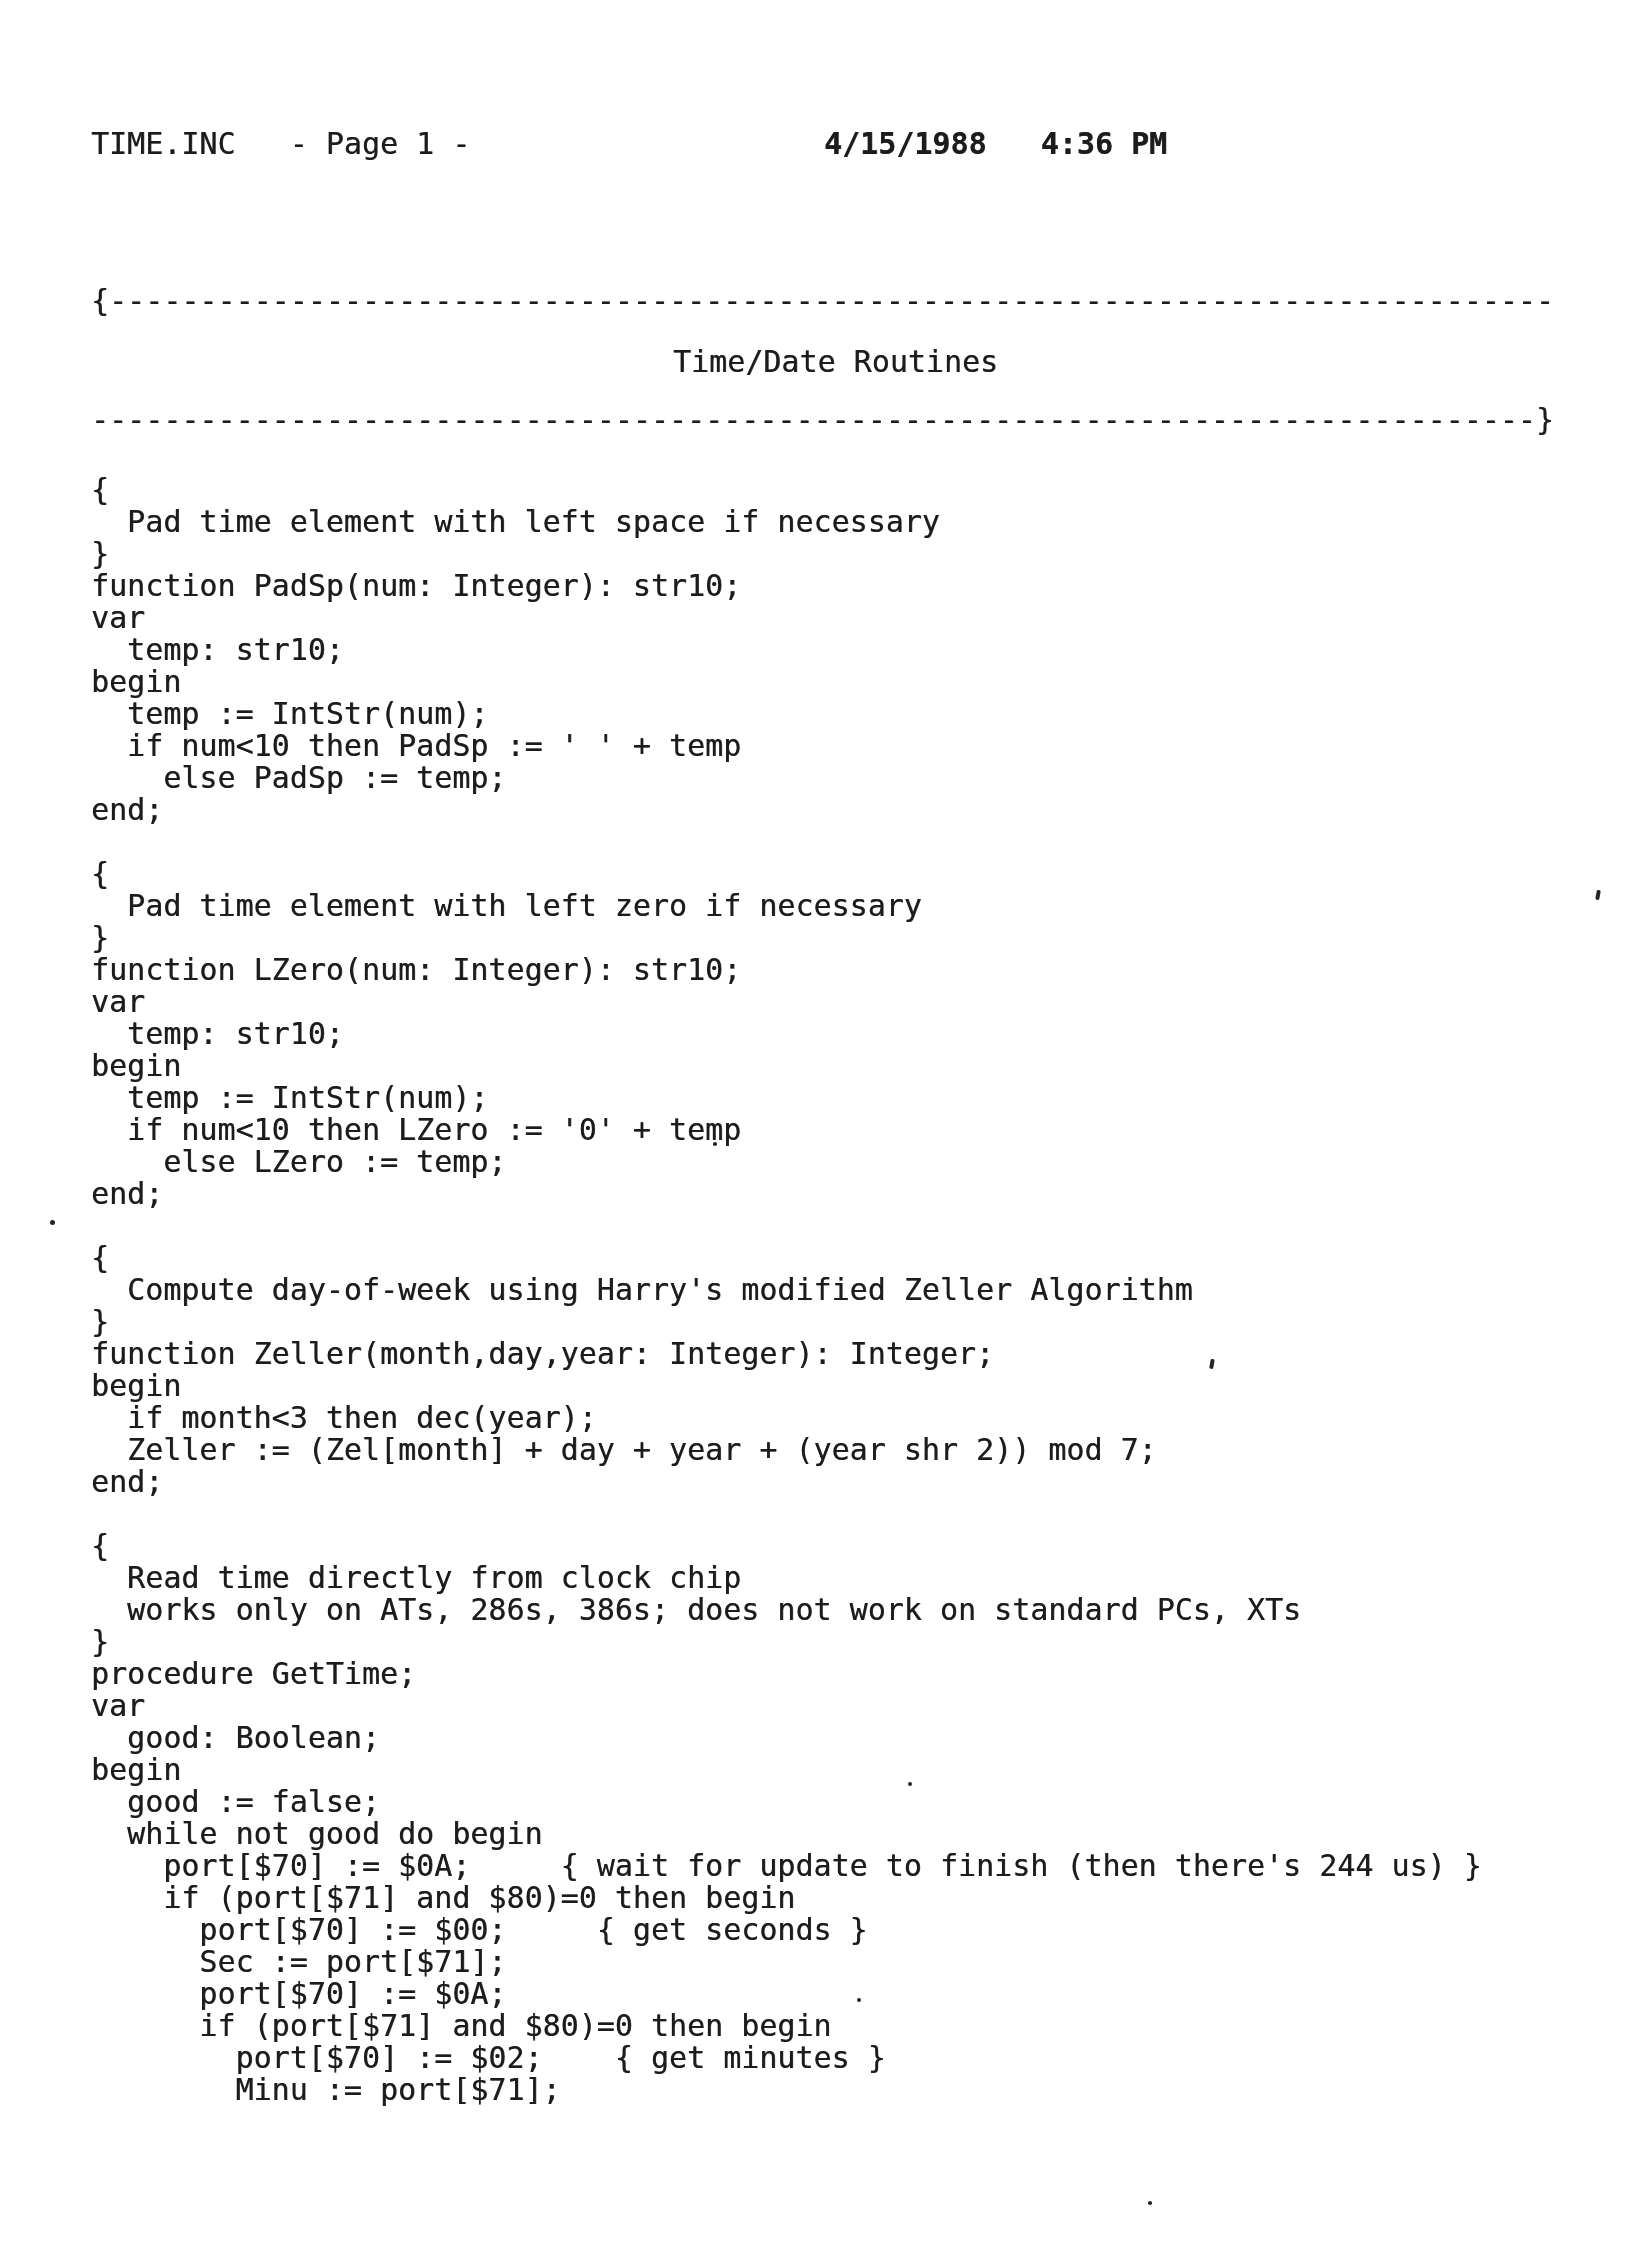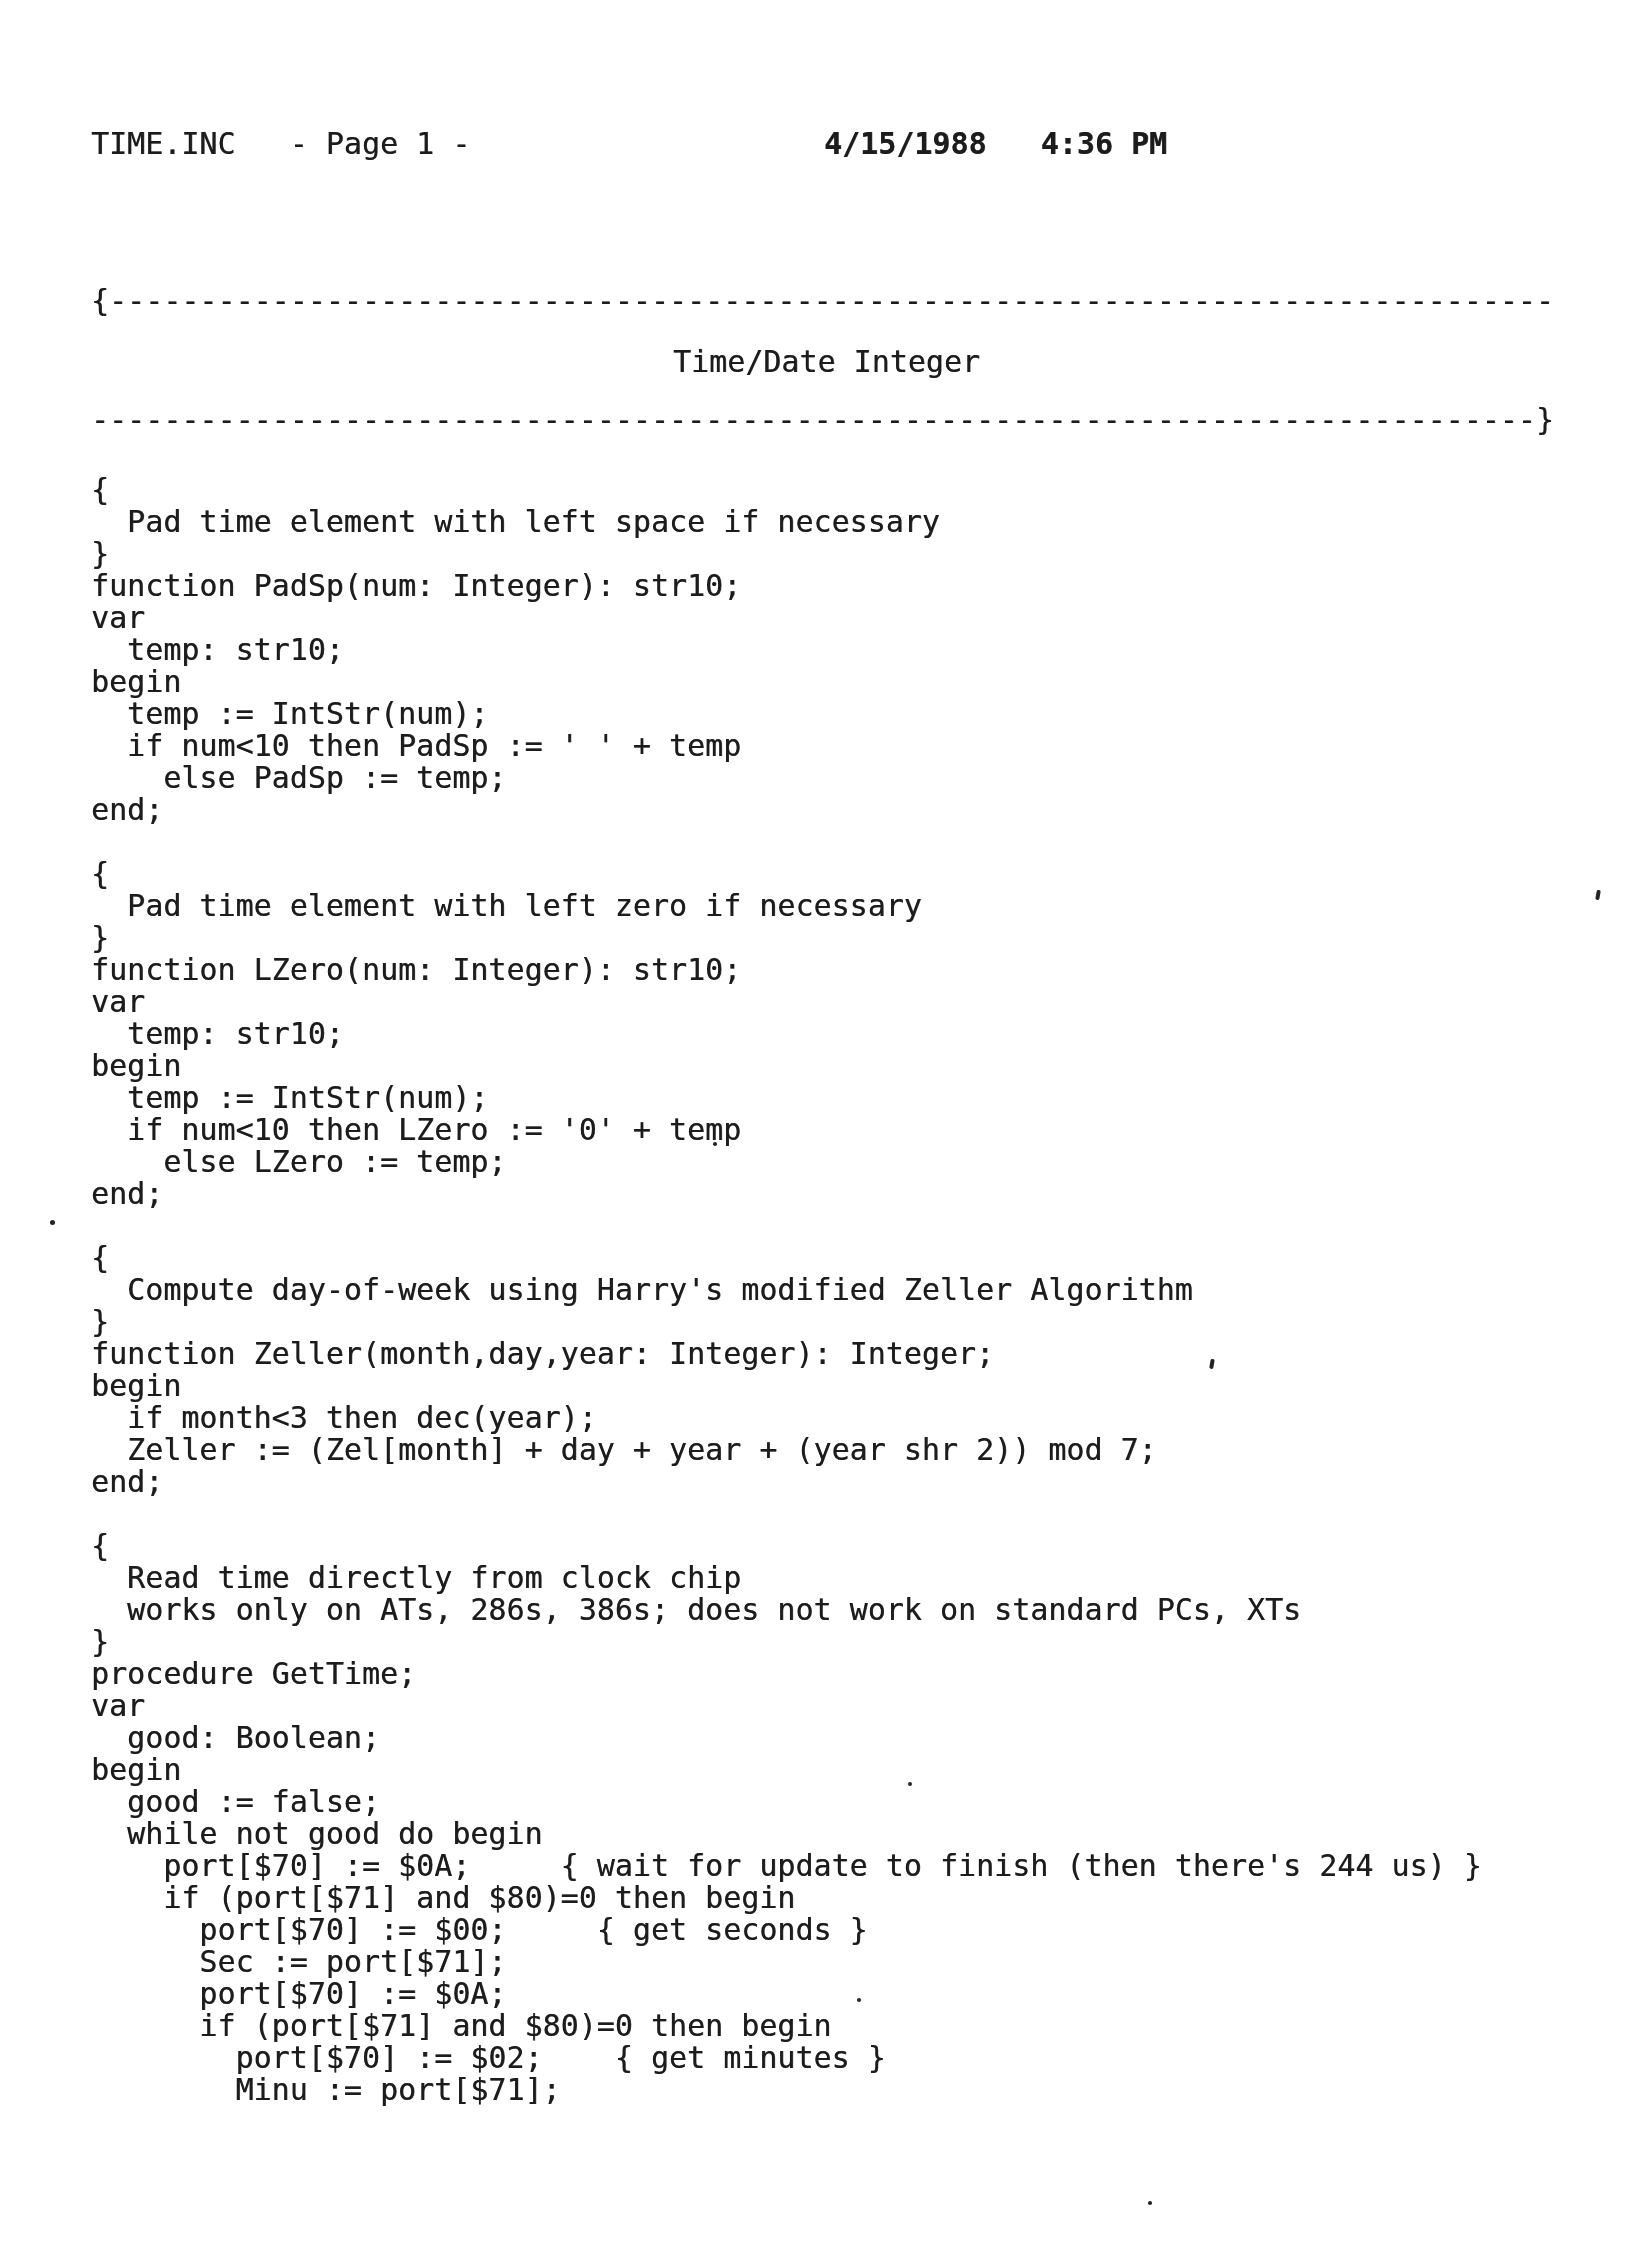--- a/index.html
+++ b/index.html
@@ -46,21 +46,21 @@
 </style>
 </head>
 <body>
 
 <div class="page">
 
   <div class="abs" style="top:116px; left:91px;">TIME.INC   - Page 1 -</div>
   <div class="abs" style="top:116px; left:824px;font-weight:bold;">4/15/1988   4:36 PM</div>
 
   <div class="abs" style="top:273px; left:91px;">{--------------------------------------------------------------------------------</div>
-  <div class="abs" style="top:334px; left:673px;">Time/Date Integer</div>
+  <div class="abs" style="top:334px; left:673px;">Time/Date Routines</div>
   <div class="abs" style="top:392px; left:91px;">--------------------------------------------------------------------------------}</div>
 
   <div class="abs" style="top:462px; left:91px;"><div class="code-line">{</div><div class="code-line">  Pad time element with left space if necessary</div><div class="code-line">}</div><div class="code-line">function PadSp(num: Integer): str10;</div><div class="code-line">var</div><div class="code-line">  temp: str10;</div><div class="code-line">begin</div><div class="code-line">  temp := IntStr(num);</div><div class="code-line">  if num&lt;10 then PadSp := ' ' + temp</div><div class="code-line">    else PadSp := temp;</div><div class="code-line">end;</div><div class="code-line"></div><div class="code-line">{</div><div class="code-line">  Pad time element with left zero if necessary</div><div class="code-line">}</div><div class="code-line">function LZero(num: Integer): str10;</div><div class="code-line">var</div><div class="code-line">  temp: str10;</div><div class="code-line">begin</div><div class="code-line">  temp := IntStr(num);</div><div class="code-line">  if num&lt;10 then LZero := '0' + temp</div><div class="code-line">    else LZero := temp;</div><div class="code-line">end;</div><div class="code-line"></div><div class="code-line">{</div><div class="code-line">  Compute day-of-week using Harry's modified Zeller Algorithm</div><div class="code-line">}</div><div class="code-line">function Zeller(month,day,year: Integer): Integer;</div><div class="code-line">begin</div><div class="code-line">  if month&lt;3 then dec(year);</div><div class="code-line">  Zeller := (Zel[month] + day + year + (year shr 2)) mod 7;</div><div class="code-line">end;</div><div class="code-line"></div><div class="code-line">{</div><div class="code-line">  Read time directly from clock chip</div><div class="code-line">  works only on ATs, 286s, 386s; does not work on standard PCs, XTs</div><div class="code-line">}</div><div class="code-line">procedure GetTime;</div><div class="code-line">var</div><div class="code-line">  good: Boolean;</div><div class="code-line">begin</div><div class="code-line">  good := false;</div><div class="code-line">  while not good do begin</div><div class="code-line">    port[$70] := $0A;     { wait for update to finish (then there's 244 us) }</div><div class="code-line">    if (port[$71] and $80)=0 then begin</div><div class="code-line">      port[$70] := $00;     { get seconds }</div><div class="code-line">      Sec := port[$71];</div><div class="code-line">      port[$70] := $0A;</div><div class="code-line">      if (port[$71] and $80)=0 then begin</div><div class="code-line">        port[$70] := $02;    { get minutes }</div><div class="code-line">        Minu := port[$71];</div></div>
 
   <div class="speck" style="left:50px;  top:1208px; width:5.2px;  height:5.2px;"></div>
   <div class="tick" style="left:1596px; top:878px; width:4.3px;  height:10.4px;"></div>
   <div class="speck" style="left:713px; top:1130px; width:4.3px;  height:3.5px;"></div>
   <div class="tick" style="left:1210px; top:1347px; width:4.3px;  height:9.6px;"></div>
   <div class="speck" style="left:908px; top:1770px; width:4.3px;  height:4.3px;"></div>
   <div class="speck" style="left:857px; top:1986px; width:4.3px;  height:4.3px;"></div>

